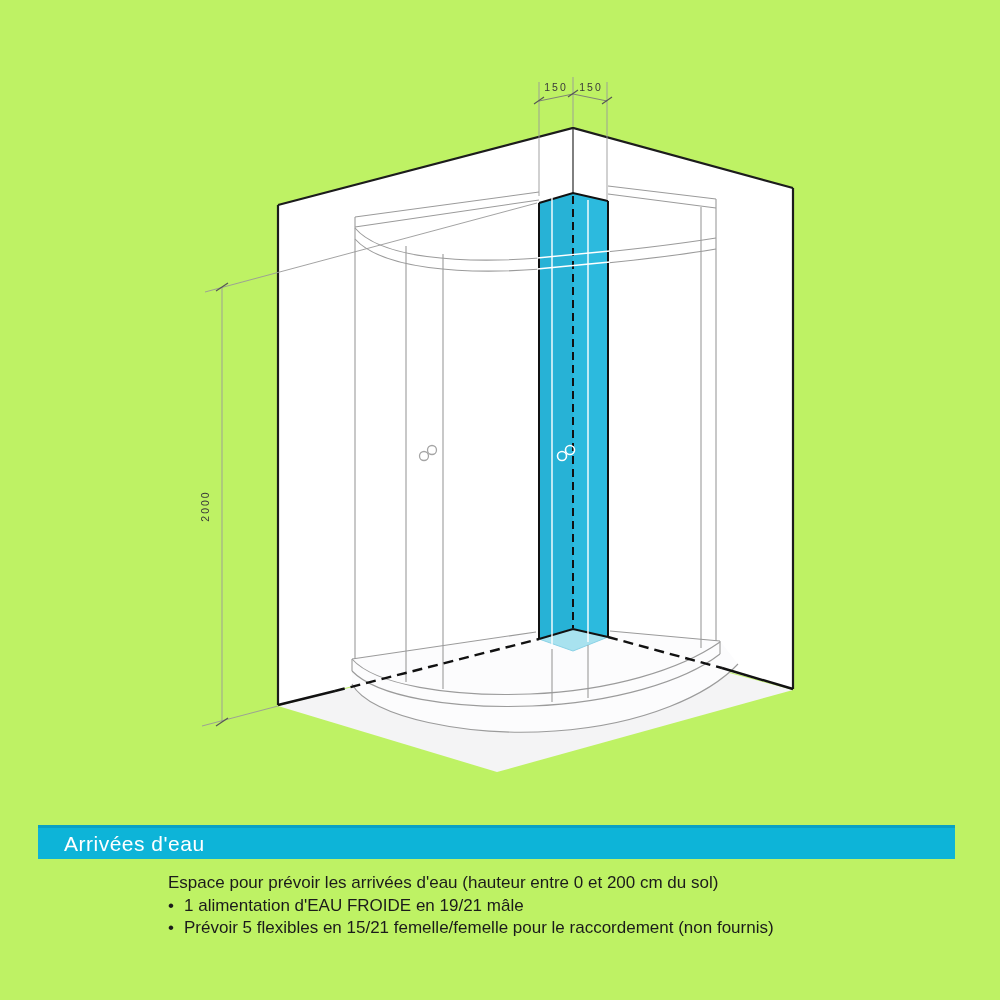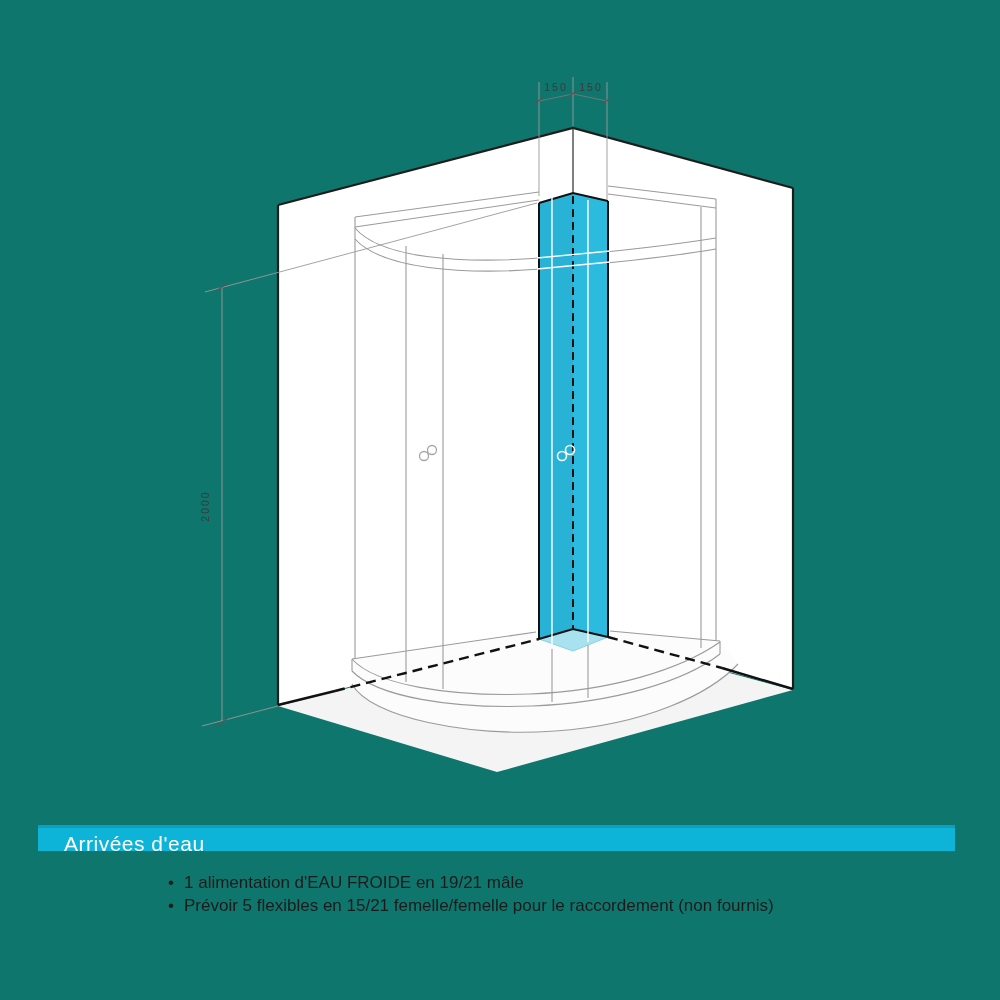--- a/index.html
+++ b/index.html
@@ -1,26 +1,26 @@
 <!DOCTYPE html>
 <html><head>
 <meta charset="utf-8">
 <style>
   html,body{margin:0;padding:0;background:#fff;}
   #stage{
-    position:relative;width:1000px;height:1000px;background:#0f766e;
+    position:relative;width:1000px;height:1000px;background:#bef264;
     font-family:"Liberation Sans",sans-serif;overflow:hidden;
   }
   #diagram-svg{position:absolute;left:0;top:0;}
   .dim-label{
     font-family:"Liberation Sans",sans-serif;
     font-size:10.5px;fill:#3a3a3a;letter-spacing:2px;
   }
   #section-bar{
-    position:absolute;left:38px;top:825px;width:917px;height:26px;
+    position:absolute;left:38px;top:825px;width:917px;height:34px;
     background:#0db4d8;border-top:3px solid #0aa0c4;box-sizing:border-box;
   }
   #section-bar .title{
     color:#ffffff;font-size:21px;line-height:31px;padding-left:26px;
     letter-spacing:0.5px;
   }
   #notes{
     position:absolute;left:168px;top:872px;width:720px;
     color:#1b1b1b;font-size:17px;line-height:22.5px;
   }
@@ -133,17 +133,18 @@
       <circle cx="424" cy="456" r="4.5"></circle>
       <circle cx="432" cy="450" r="4.5"></circle>
     </g>
   </svg>
 
   <div id="section-bar">
     <div class="title">Arrivées d'eau</div>
   </div>
 
   <div id="notes">
+    <div class="row intro">Espace pour prévoir les arrivées d'eau (hauteur entre 0 et 200 cm du sol)</div>
     <div class="row"><span class="bullet">•</span><span>1 alimentation d'EAU FROIDE en 19/21 mâle</span></div>
     <div class="row"><span class="bullet">•</span><span>Prévoir 5 flexibles en 15/21 femelle/femelle pour le raccordement (non fournis)</span></div>
   </div>
 
 </div>
 
 </body></html>

